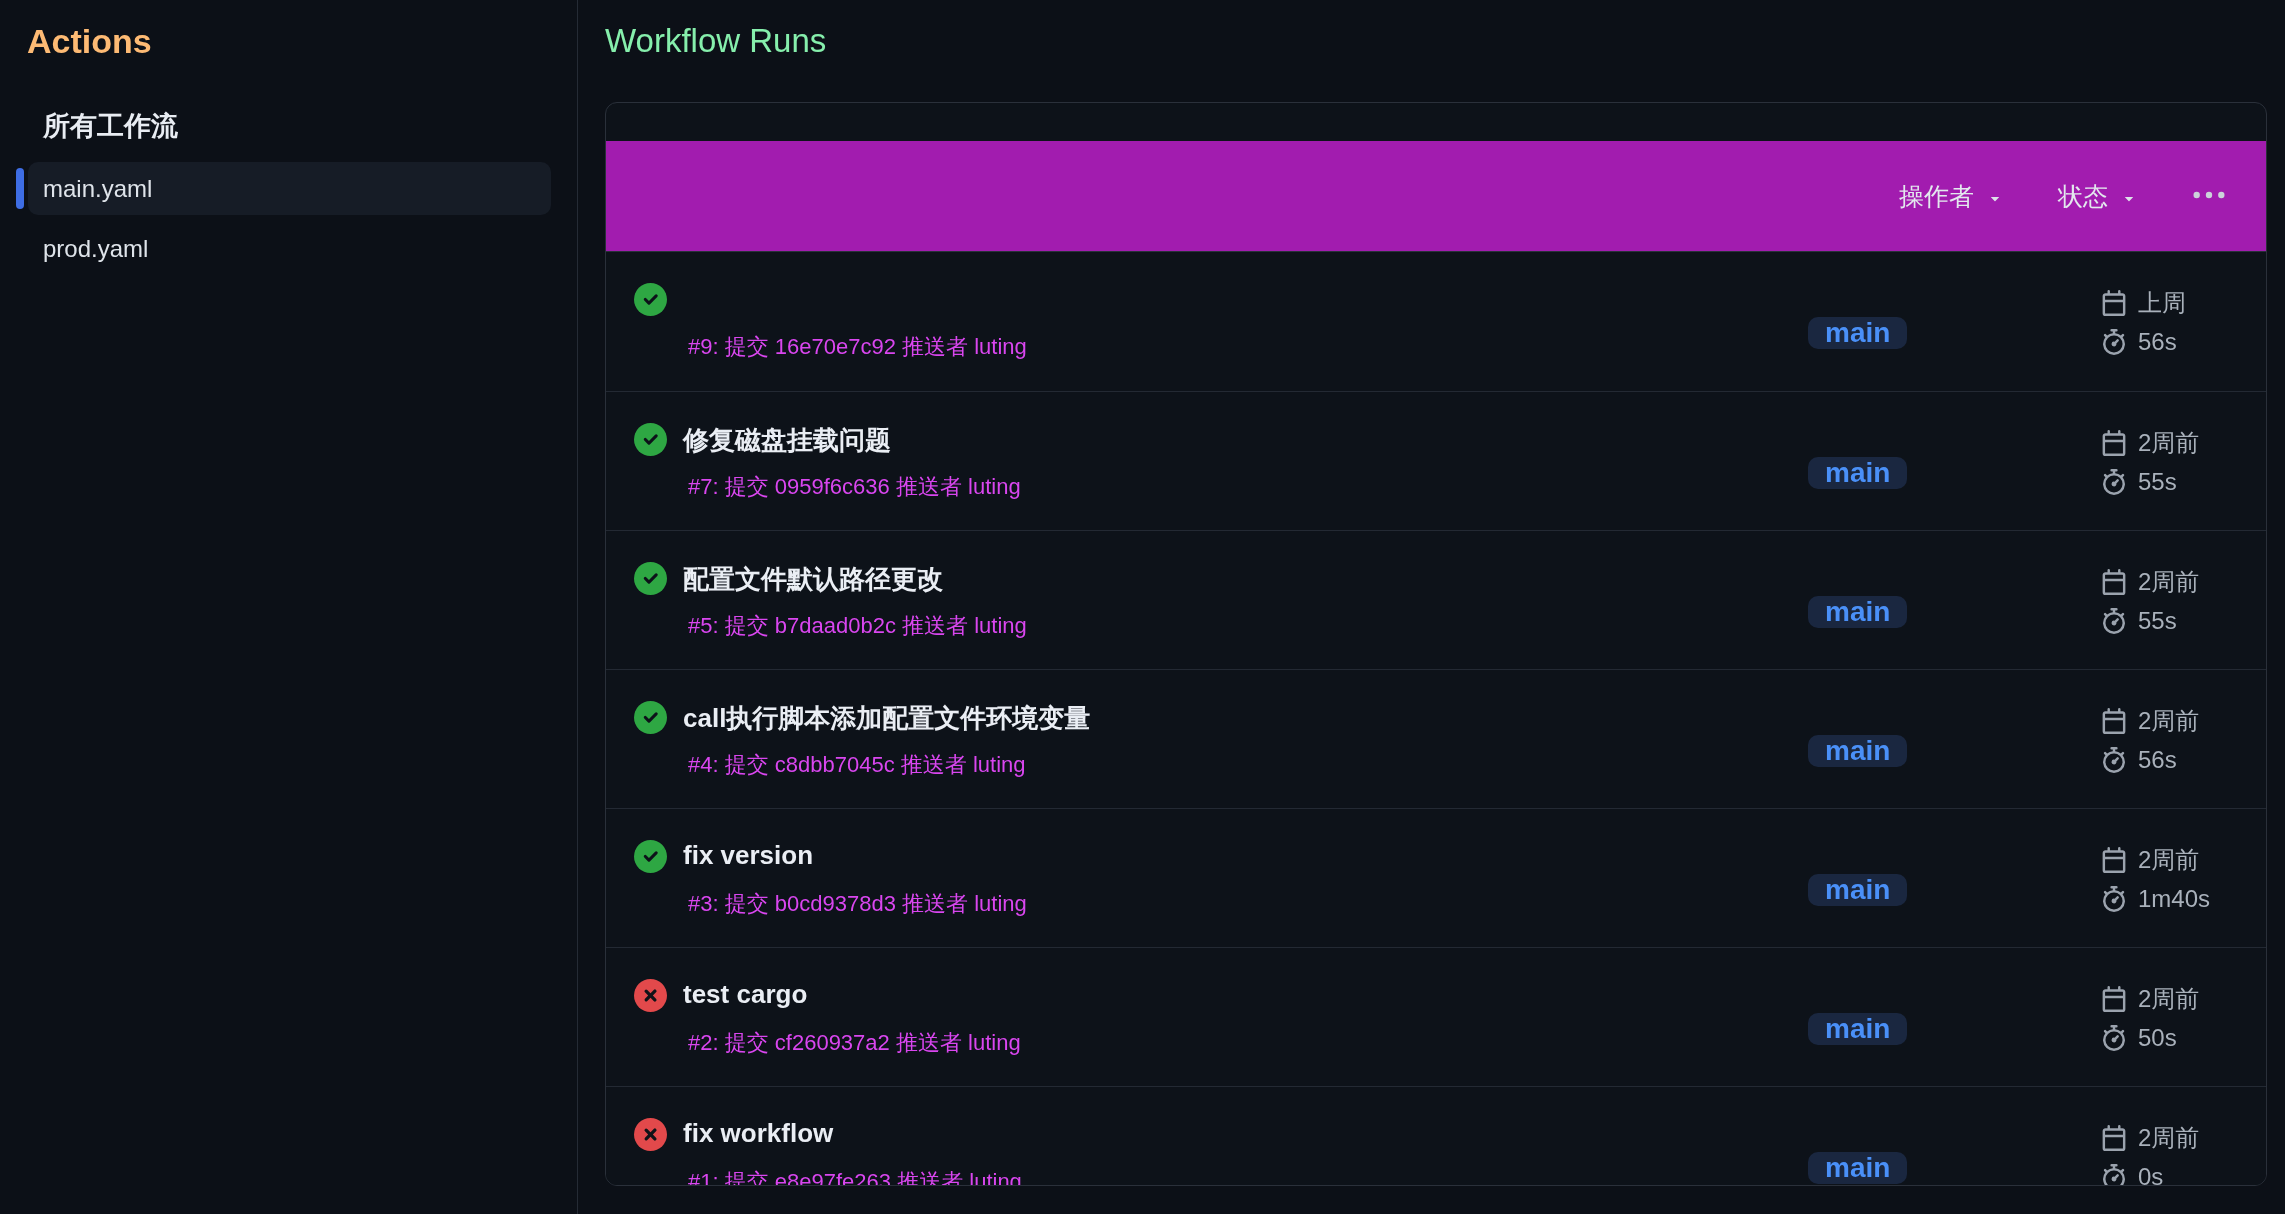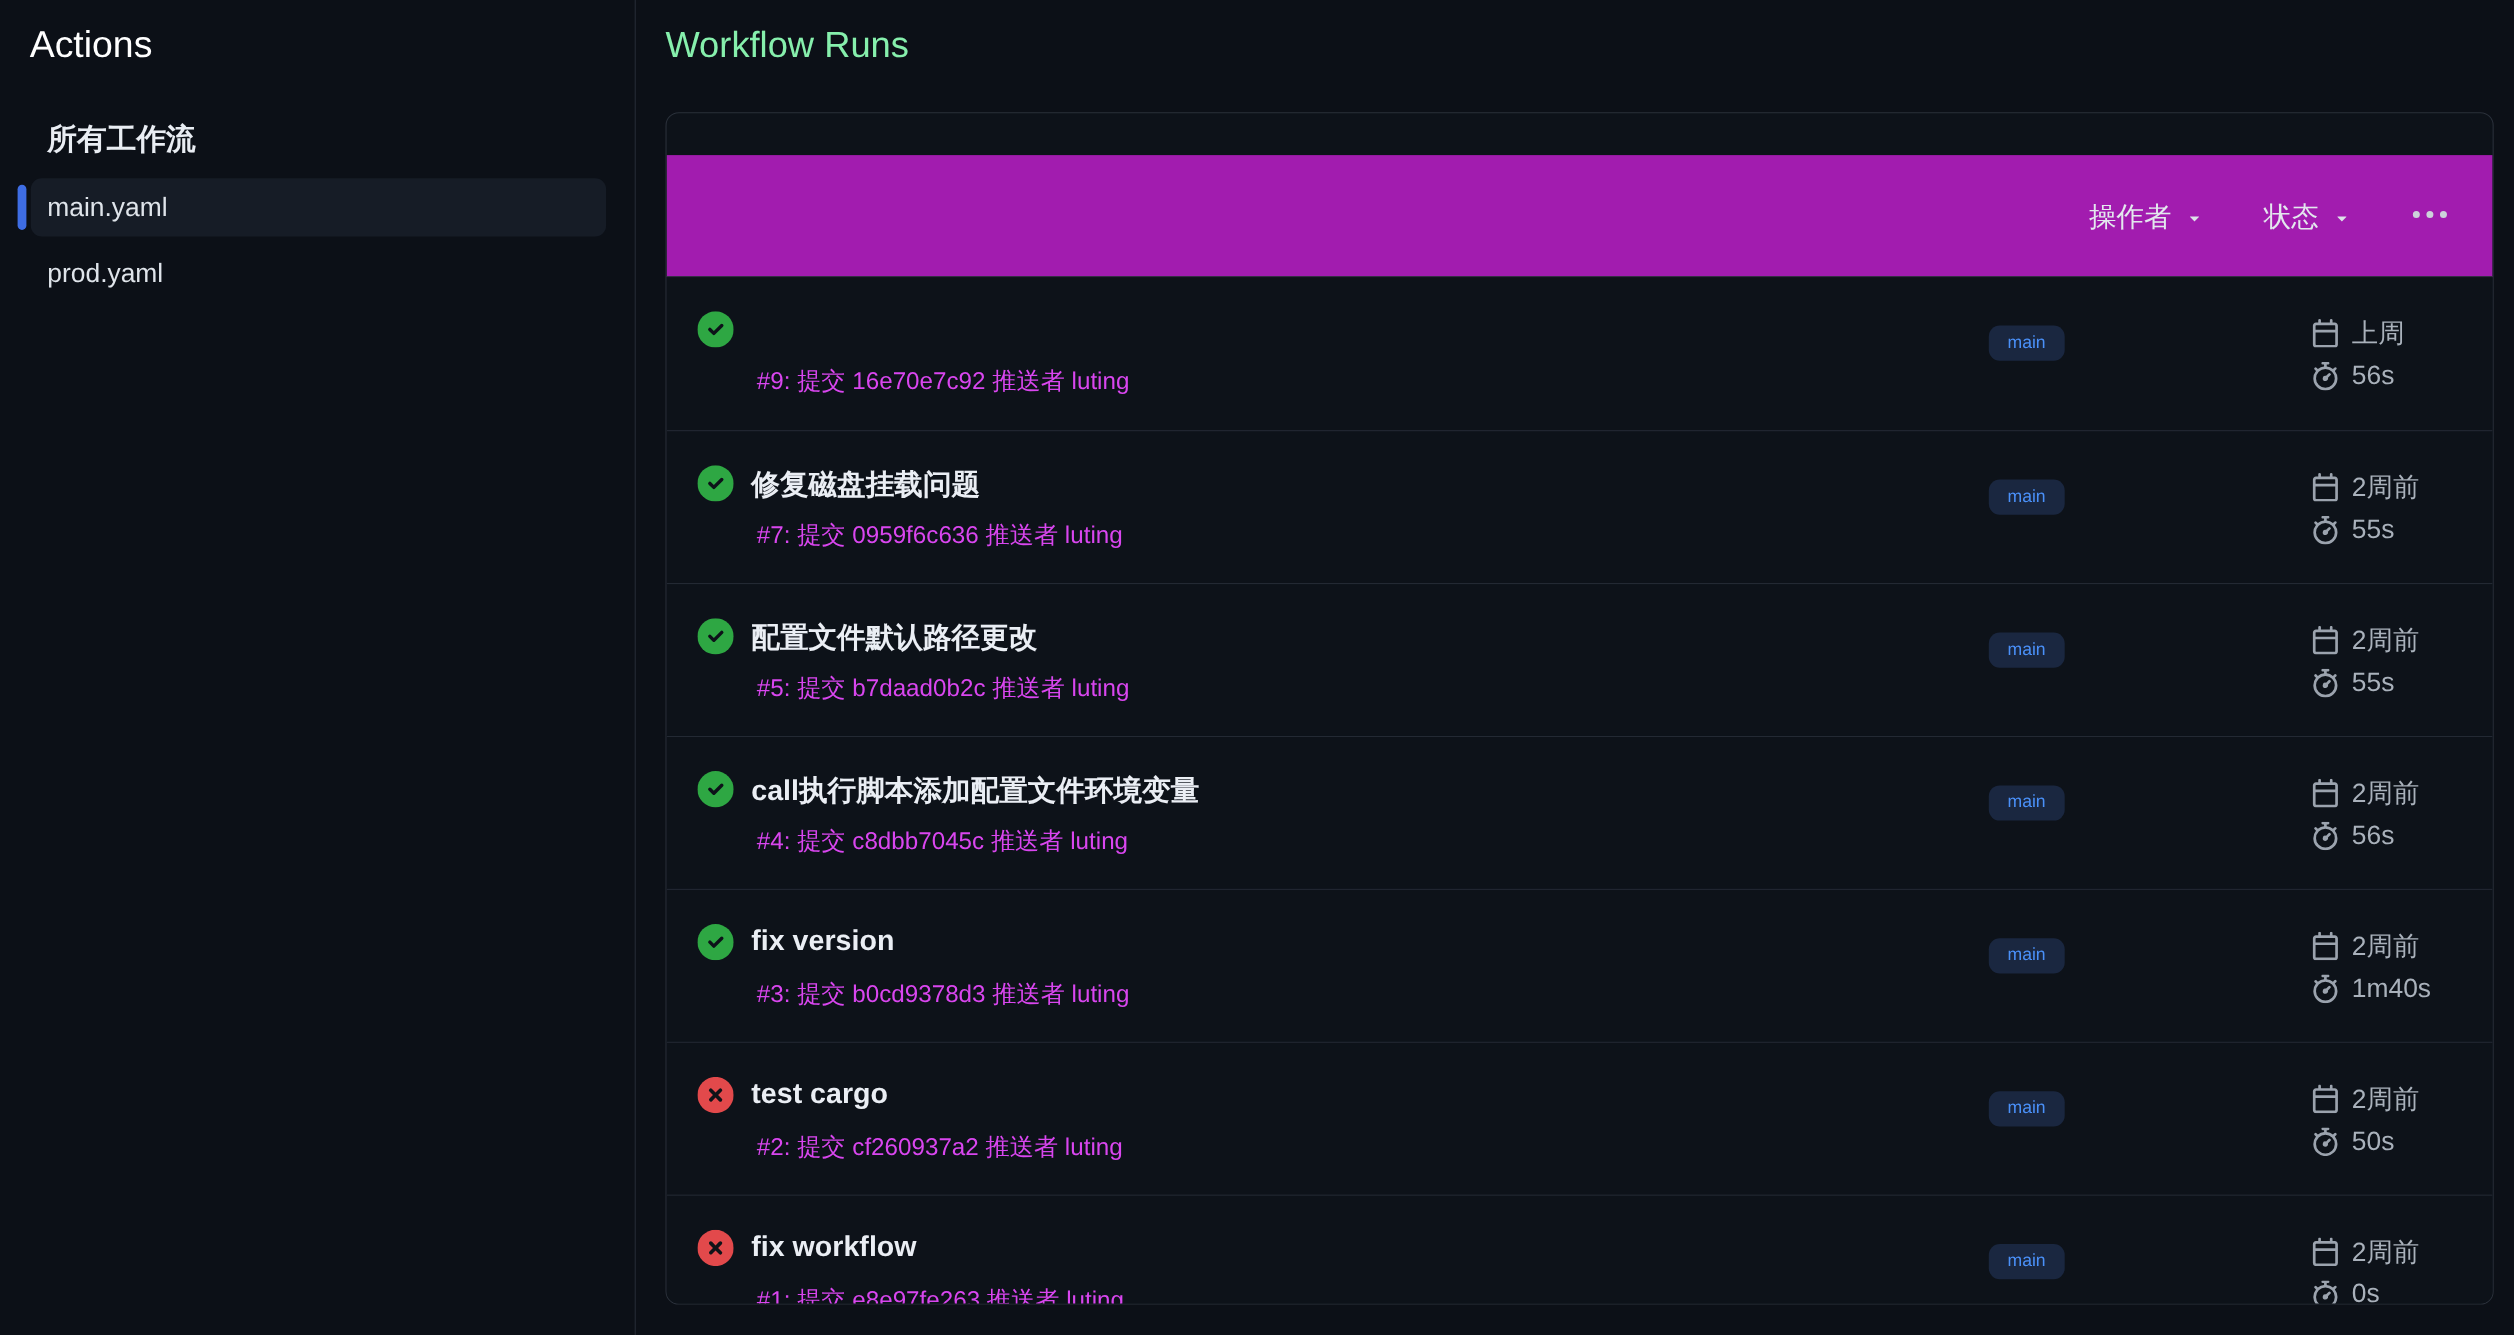--- a/index.html
+++ b/index.html
@@ -13,21 +13,21 @@
   }
 
   
   .sidebar {
     position:absolute; left:0; top:0; width:578px; height:1214px;
     border-right:1px solid #252b35;
     background:#0c1017;
   }
   .sidebar-title {
     position:absolute; left:27px; top:22px;
-    font-size:34px; font-weight:400; color:#ffffff;
+    font-size:34px; font-weight:700; color:#fdba74;
   }
   .wf-all {
     position:absolute; left:43px; top:108px;
     font-size:27px; font-weight:700; color:#e9edf3;
   }
   .wf-item {
     position:absolute; left:28px; width:523px; height:53px;
     display:flex; align-items:center; padding-left:15px;
     font-size:24px; color:#dfe4ea; border-radius:10px;
     cursor:pointer;
@@ -73,25 +73,25 @@
   .run-title {
     position:absolute; left:77px; top:31px;
     font-size:26px; font-weight:700; color:#eaeef4;
     white-space:nowrap; cursor:pointer;
   }
   .run-subtitle {
     position:absolute; left:82px; top:80px;
     font-size:22px; color:#d946ef; white-space:nowrap;
   }
   .branch-badge {
-    position:absolute; left:1202px; top:44px; height:32px;
+    position:absolute; left:1202px; top:65px; height:32px;
     padding:0 17px; border-radius:10px;
     background:var(--badge-bg,#1a2740);
     color:var(--badge-fg,#4a90f8);
-    font-size:16px; font-weight:400; line-height:32px;
+    font-size:28px; font-weight:700; line-height:32px;
     cursor:pointer;
   }
   .run-meta {
     position:absolute; left:1495px; top:0; height:139px;
     display:flex; flex-direction:column; justify-content:center; gap:9px;
   }
   .meta-line {
     display:flex; align-items:center; gap:11px;
     font-size:24px; color:#a9b1bb; white-space:nowrap;
   }

